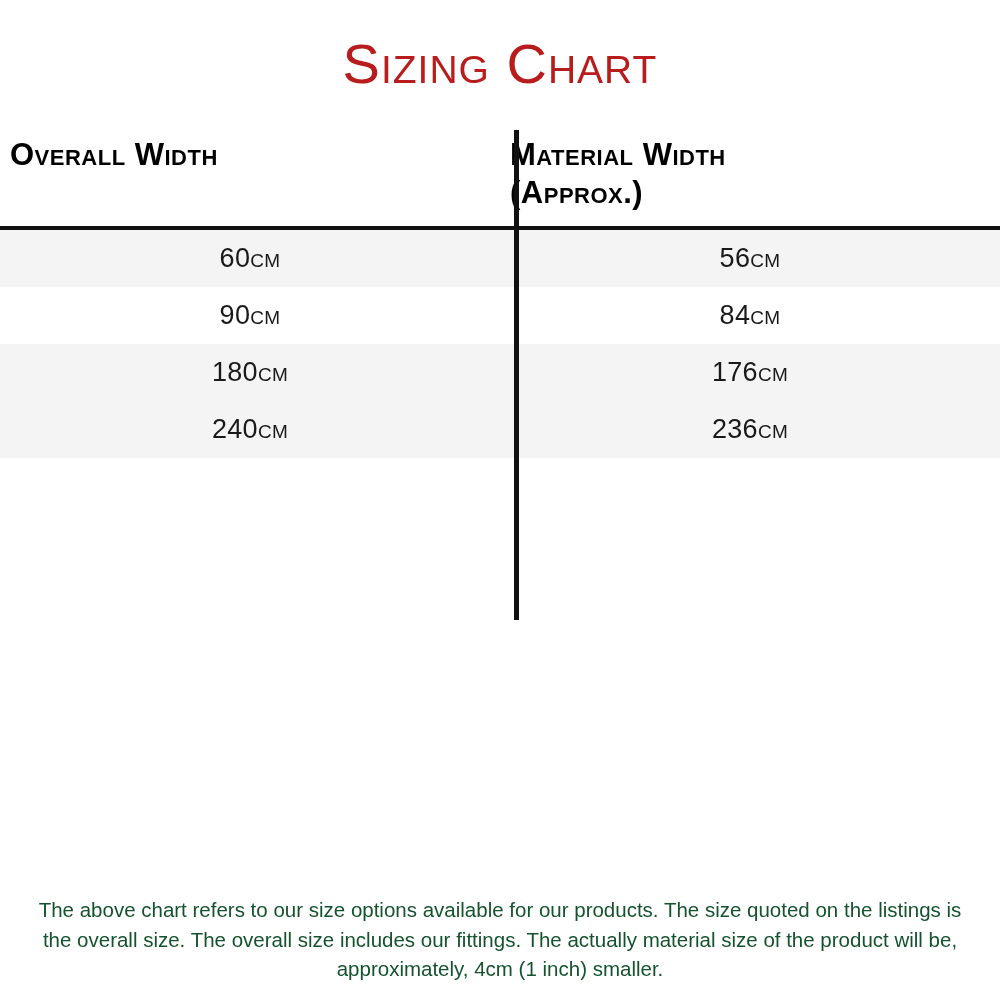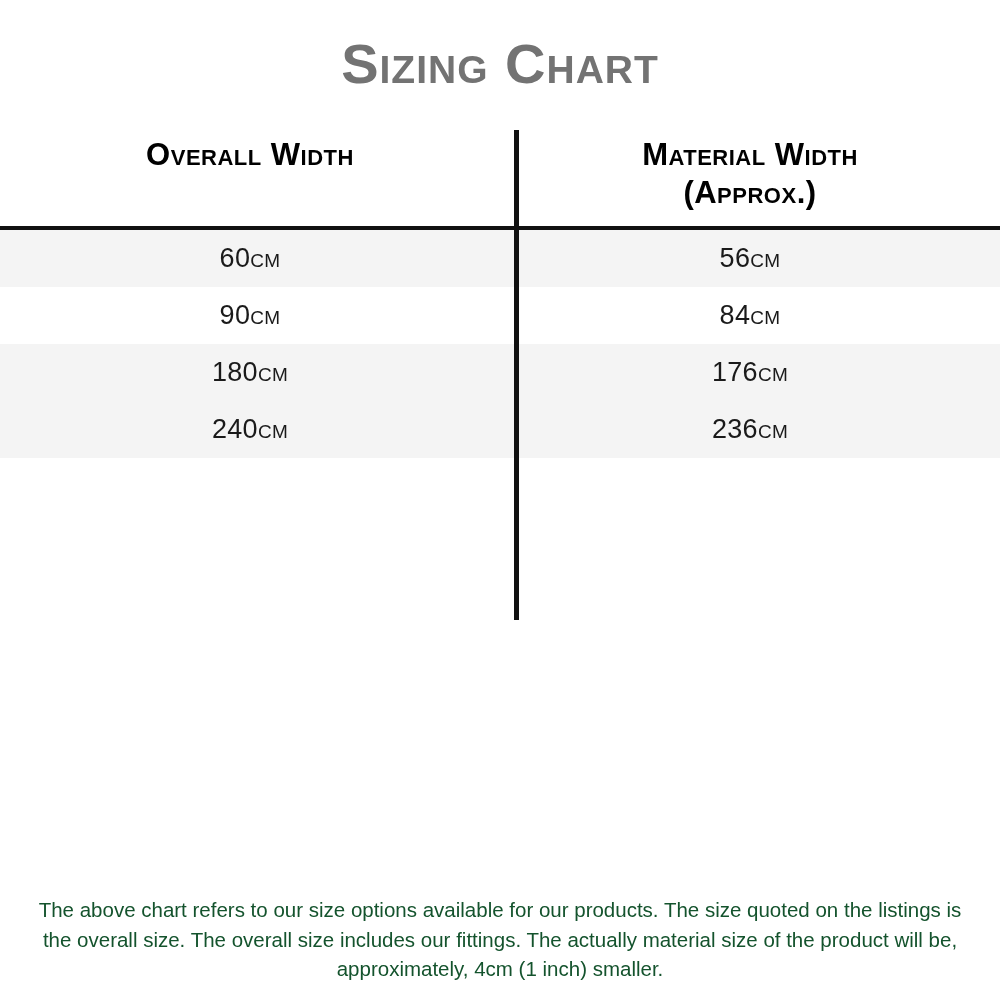--- a/index.html
+++ b/index.html
@@ -16,27 +16,27 @@
   }
   .page {
     position: relative;
     width: 1000px;
     height: 1000px;
     box-sizing: border-box;
   }
   .title {
     text-align: center;
     font-size: 56px;
-    font-weight: bold;
+    font-weight: normal;
     letter-spacing: 1px;
     font-variant: small-caps;
     text-transform: capitalize;
     margin: 32px 0 0 0;
     line-height: 1.15;
-    color: #737373;
+    color: #b91c1c;
   }
   .table-wrap {
     position: relative;
     margin-top: 34px;
     width: 1000px;
   }
   table.sizing {
     width: 1000px;
     border-collapse: collapse;
     table-layout: fixed;
@@ -44,21 +44,21 @@
   table.sizing th {
     font-size: 31px;
     font-weight: bold;
     font-variant: small-caps;
     text-transform: capitalize;
     letter-spacing: 0.5px;
     color: #000000;
     padding: 6px 10px 14px 10px;
     line-height: 1.22;
     vertical-align: top;
-    text-align: center;
+    text-align: left;
   }
   table.sizing thead tr {
     border-bottom: 4px solid #111111;
   }
   table.sizing td {
     font-size: 27px;
     font-variant: small-caps;
     text-transform: capitalize;
     text-align: center;
     padding: 13px 10px;

